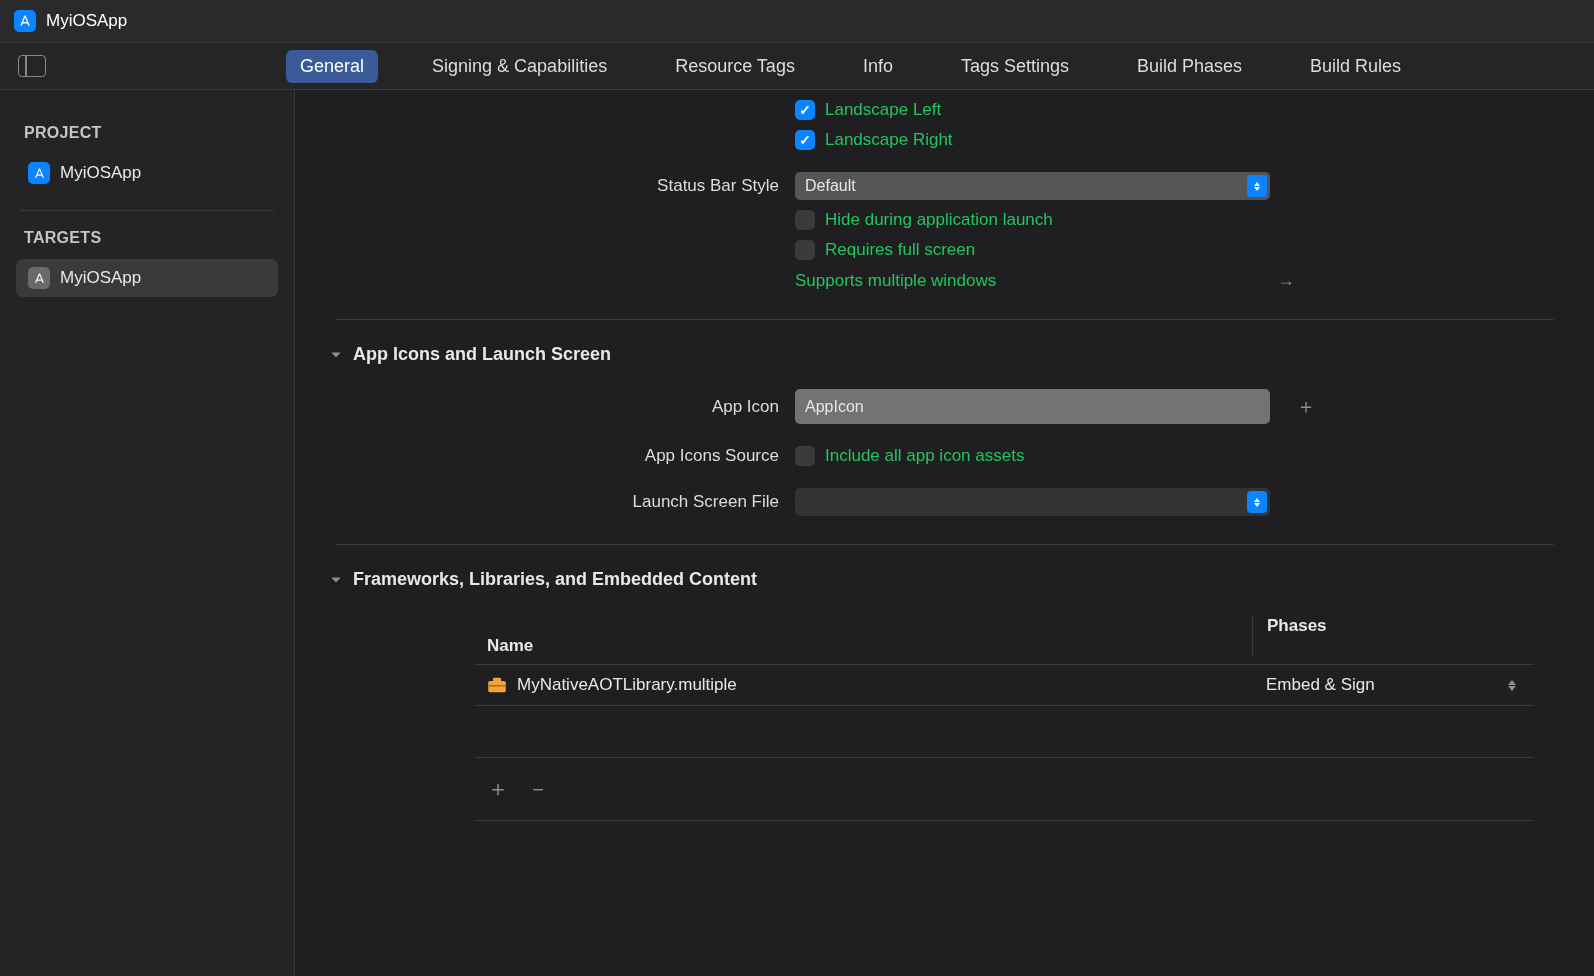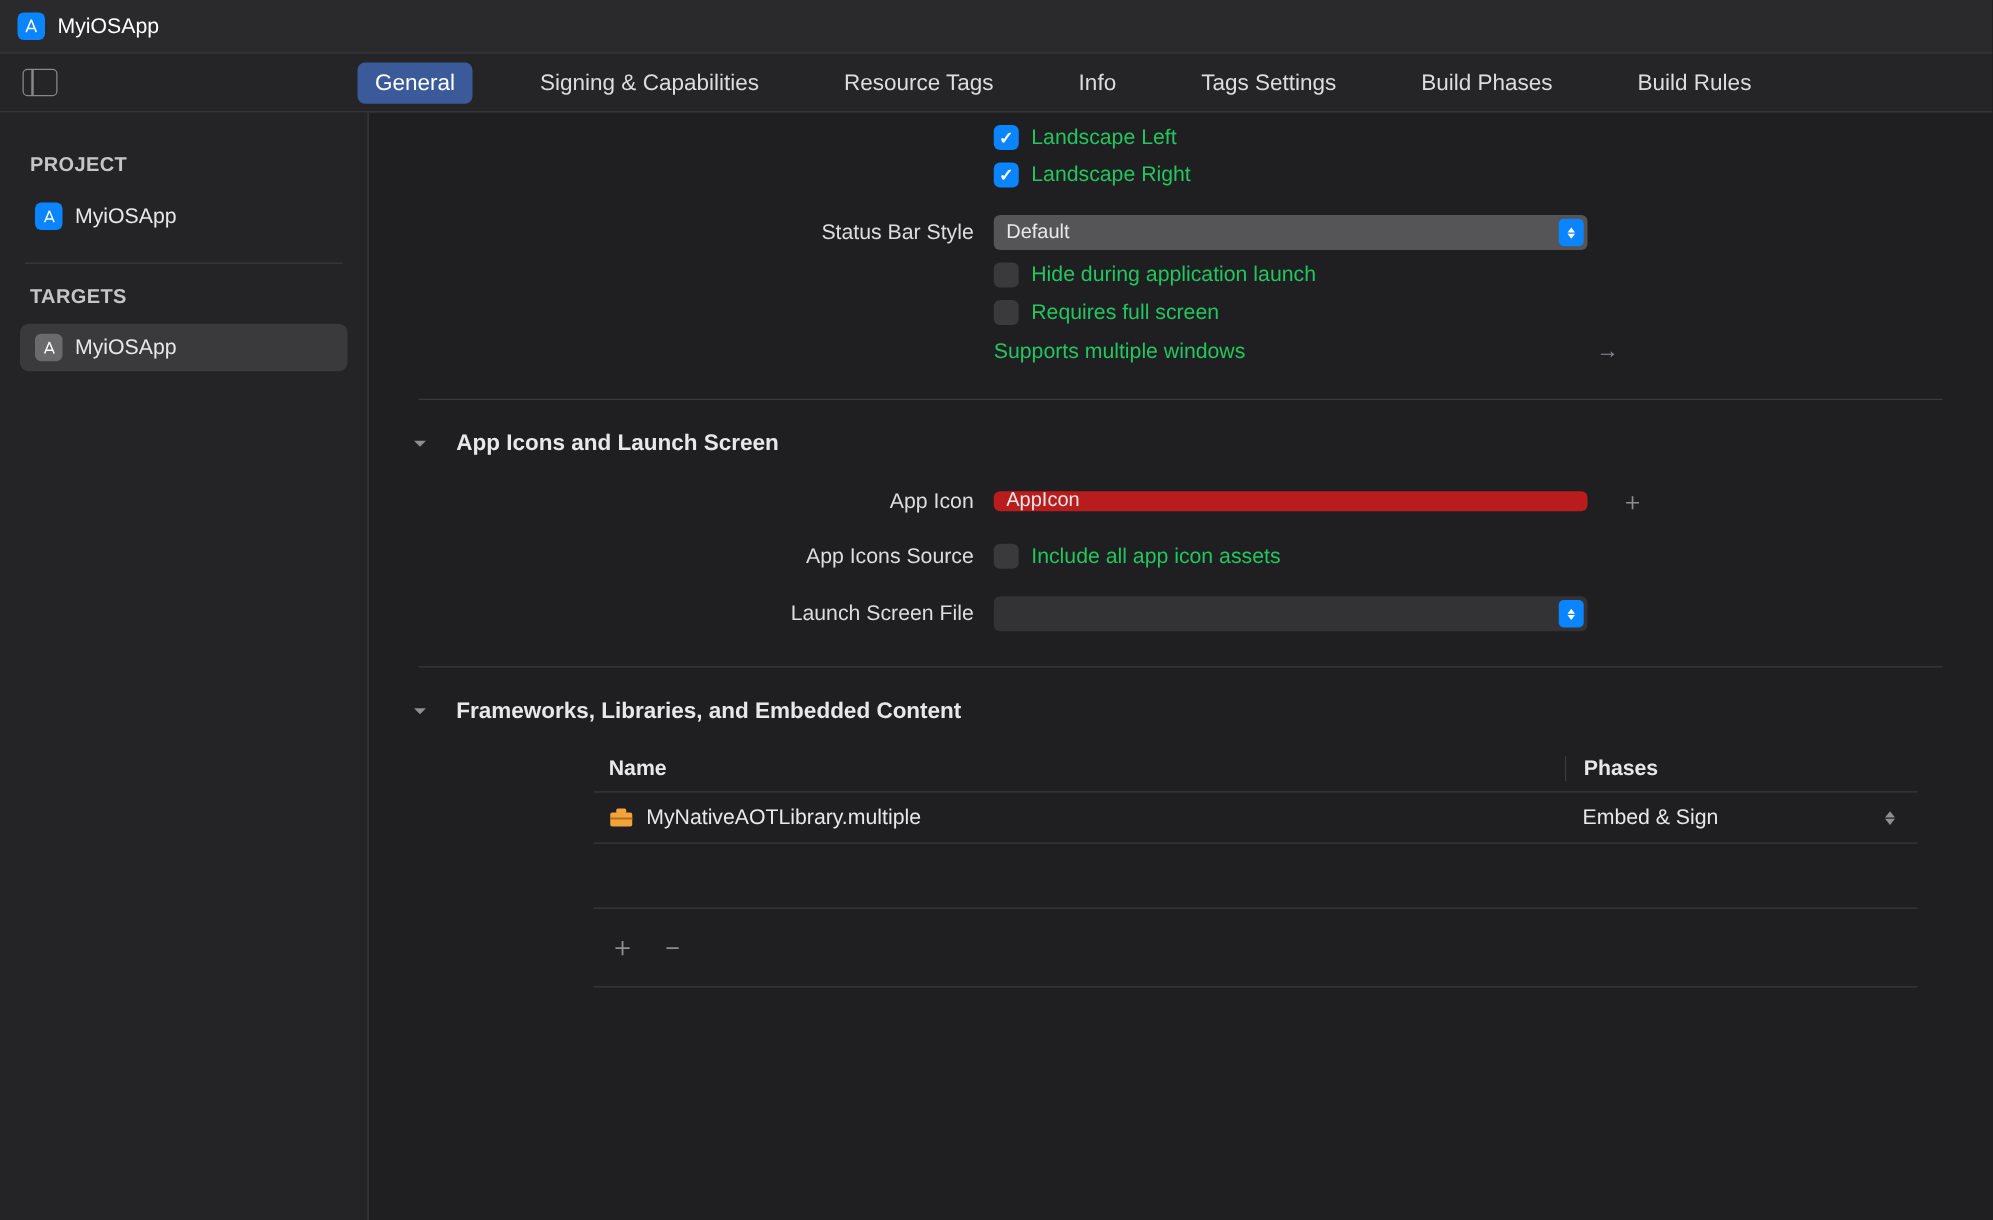--- a/index.html
+++ b/index.html
@@ -186,22 +186,22 @@
   .select-caret::after {
     content: ""; width: 0; height: 0;
     border-left: 3.5px solid transparent;
     border-right: 3.5px solid transparent;
     border-top: 4px solid #fff;
   }
 
   .text-input {
     flex: 1;
     max-width: 475px;
-    height: 16px;
-    background: #b91c1c;
+    height: 35px;
+    background: #737373;
     border: none;
     border-radius: 5px;
     padding: 0 10px;
     color: #e8e8e8;
     font-size: 16px;
     outline: none;
   }
 
   .arrow-right {
     color: #8e8e93;
@@ -211,21 +211,21 @@
   }
 
   .section-hr {
     border: none; border-top: 1px solid #3a3a3c;
     margin: 28px 0 24px;
   }
 
   .section-header {
     display: flex;
     align-items: center;
-    gap: 22px;
+    gap: 10px;
     margin-left: -6px;
     margin-bottom: 18px;
     cursor: pointer;
   }
   .chevron {
     width: 14px; height: 14px;
     display: flex; align-items: center; justify-content: center;
     color: #8e8e93;
   }
   .chevron svg { width: 12px; height: 12px; }
@@ -243,21 +243,21 @@
 
   .table-wrap {
     margin-left: 140px;
     margin-right: 20px;
   }
   .table-head {
     display: flex;
     border-bottom: 1px solid #3a3a3c;
     padding: 8px 12px;
   }
-  .col-name { flex: 1; font-size: 17px; font-weight: 600; }
+  .col-name { flex: 1; font-size: 17px; font-weight: 600; margin-top: 20px; }
   .col-embed { width: 270px; font-size: 17px; font-weight: 600; border-left: 1px solid #3a3a3c; padding-left: 14px; }
   .table-row {
     display: flex;
     align-items: center;
     padding: 10px 12px;
     border-bottom: 1px solid #3a3a3c;
   }
   .fw-icon {
     width: 20px; height: 16px; margin-right: 10px;
     display: inline-block;

